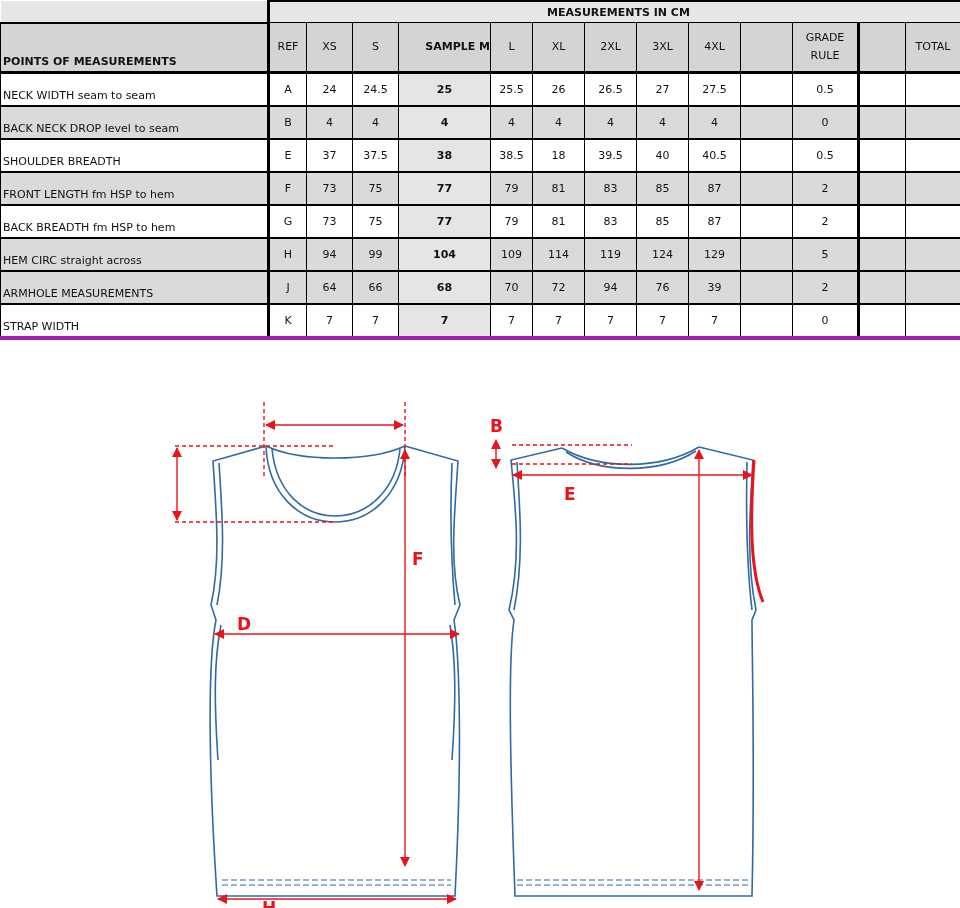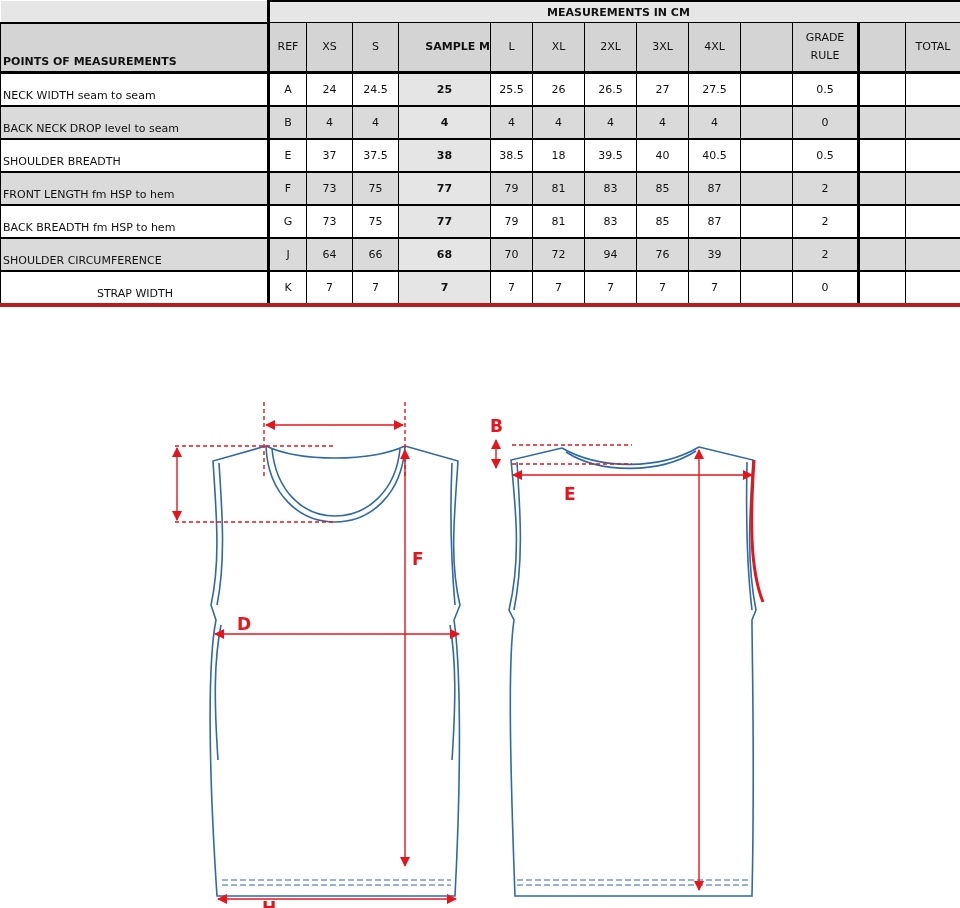--- a/index.html
+++ b/index.html
@@ -16,21 +16,21 @@
   tr.top td.blank { border: none; border-bottom: 2px solid #000; }
   tr.top td.title { font-weight: bold; border-left: 3px solid #000; border-top: 2px solid #000; border-right: 1px solid #000;}
   tr.head td { height: 44px; background: #d4d4d4; font-size: 11px; }
   tr.head td.pom { font-weight: bold; vertical-align: bottom; padding-bottom: 3px; }
   tr.head td { border-bottom: 3px solid #000; }
   tr.r td { border-bottom: 2px solid #000; }
   tr.r.even td { background: #ffffff; }
   tr.r.odd td { background: #dadada; }
   tr.r td.sample { background: #e5e5e5; font-weight: bold; }
   tr.head td.sample { font-weight: bold; text-align: right; }
-  tr.r.last td { border-bottom: 4px solid #b91c1c; text-align: center; }
+  tr.r.last td { border-bottom: 4px solid #a21caf; }
   td.gr { border-right: 3px solid #000 !important; margin-top: 32px; }
   .diagram { position: absolute; left: 0; top: 398px; width: 960px; height: 510px; }
   .lbl { font-family: "DejaVu Sans", sans-serif; font-weight: bold; fill: #e8141c; font-size: 17px; }
 </style>
 </head>
 <body>
 
 <div class="sheet">
   <table class="spec">
     <colgroup>
@@ -149,21 +149,37 @@
           <td>81</td>
           <td>83</td>
           <td>85</td>
           <td>87</td>
           <td></td>
           <td class="gr">2</td>
           <td></td>
           <td></td>
         </tr>
         <tr class="r odd">
-          <td class="pom">SHOULDER CIRCUMFERENCE</td>
+          <td class="pom">HEM CIRC straight across</td>
+          <td>H</td>
+          <td>94</td>
+          <td>99</td>
+          <td class="sample">104</td>
+          <td>109</td>
+          <td>114</td>
+          <td>119</td>
+          <td>124</td>
+          <td>129</td>
+          <td></td>
+          <td class="gr">5</td>
+          <td></td>
+          <td></td>
+        </tr>
+        <tr class="r odd">
+          <td class="pom">ARMHOLE MEASUREMENTS</td>
           <td>J</td>
           <td>64</td>
           <td>66</td>
           <td class="sample">68</td>
           <td>70</td>
           <td>72</td>
           <td>94</td>
           <td>76</td>
           <td>39</td>
           <td></td>

